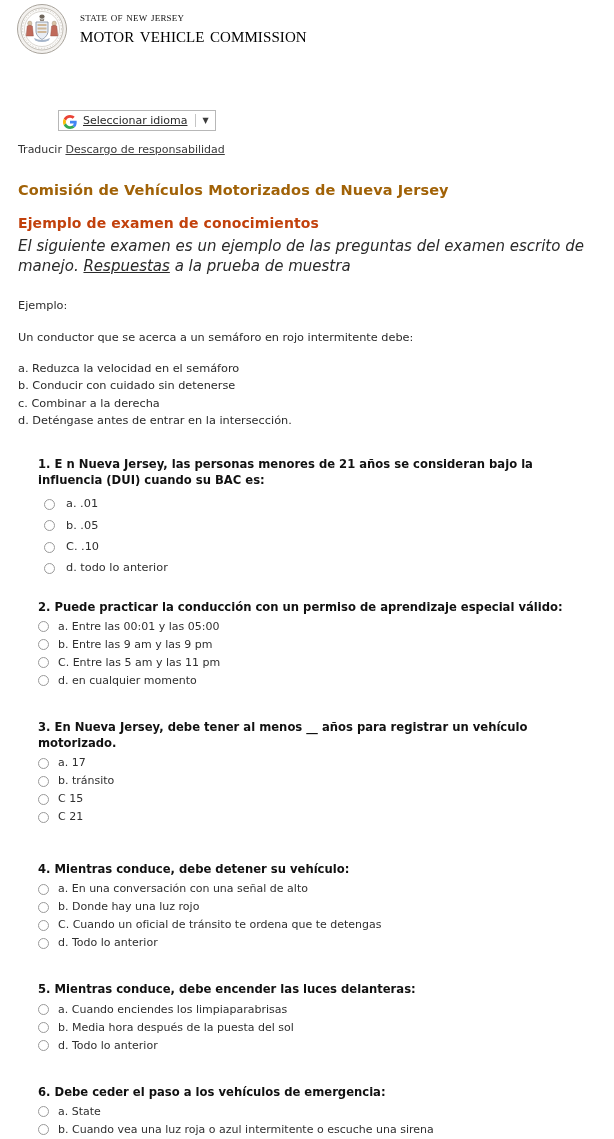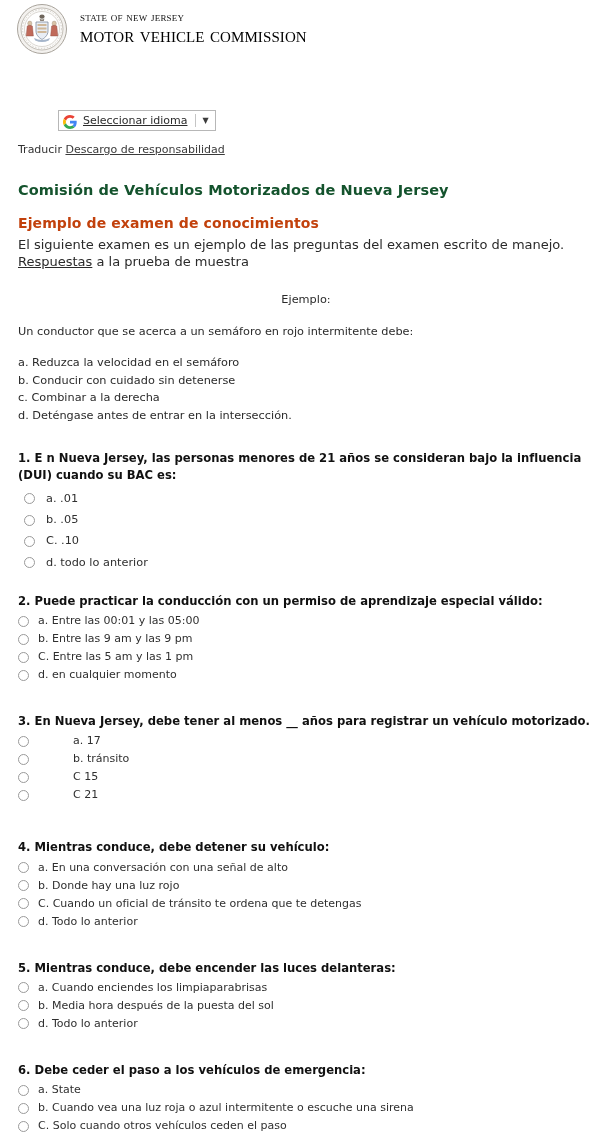--- a/index.html
+++ b/index.html
@@ -110,65 +110,66 @@
 
   
   .content {
     padding: 0 20px 0 18px;
     box-sizing: border-box;
     width: 614px;
   }
   h1.title {
     font-size: 14.5px;
     font-weight: bold;
-    color: #14532d;
+    color: #a16207;
     margin: 26px 0 0 0;
     letter-spacing: 0.1px;
   }
   h2.subtitle {
     font-size: 14px;
     font-weight: bold;
     color: #c2410c;
     margin: 17px 0 0 0;
     letter-spacing: 0.1px;
   }
   p.lead {
-    font-size: 13px;
+    font-size: 15px;
     color: #2a2a2a;
     margin: 5px 0 0 0;
     line-height: 1.38;
     max-width: 576px;
+    font-style: italic;
   }
   p.lead a {
     color: #2a2a2a;
     text-decoration: underline;
   }
 
   .example-label {
     font-size: 11.3px;
     color: #2a2a2a;
     margin: 22px 0 0 0;
-    text-align: center;
   }
   .example-stem {
     font-size: 11.3px;
     color: #2a2a2a;
     margin: 19px 0 0 0;
   }
   .example-choices {
     margin: 16px 0 0 0;
     font-size: 11.3px;
     color: #2a2a2a;
     line-height: 1.55;
   }
   .example-choices div { white-space: nowrap; }
 
   
   .question {
     margin-top: 26px;
+    margin-left: 20px;
   }
   .q-stem {
     font-size: 11.6px;
     font-weight: bold;
     color: #111;
     line-height: 1.4;
     max-width: 574px;
     margin: 0;
   }
   .choices {
@@ -201,21 +202,21 @@
 
   
   .question.q1 .choices { margin-top: 10px; padding-left: 6px; }
   .question.q1 .choice { margin-top: 9px; }
   .question.q1 .choice-label { font-size: 11.3px; }
   .question.q1 .radio { margin-right: 11px; }
 
   .question.q2 .choices { margin-top: 4px; }
   .question.q2 .choice { margin-top: 6px; }
   .question.q3 .choices { margin-top: 4px; }
-  .question.q3 .choice { margin-top: 6px; gap: 35px; }
+  .question.q3 .choice { margin-top: 6px; }
   .question.q4 .choices,
   .question.q5 .choices,
   .question.q6 .choices { margin-top: 4px; }
   .question.q4 .choice,
   .question.q5 .choice,
   .question.q6 .choice { margin-top: 6px; }
 
   .question.q2 { margin-top: 24px; }
   .question.q3 { margin-top: 32px; }
   .question.q4 { margin-top: 38px; }
@@ -325,21 +326,21 @@
       <li class="choice">
         <span class="radio"></span>
         <span class="choice-label">a. Entre las 00:01 y las 05:00</span>
       </li>
       <li class="choice">
         <span class="radio"></span>
         <span class="choice-label">b. Entre las 9 am y las 9 pm</span>
       </li>
       <li class="choice">
         <span class="radio"></span>
-        <span class="choice-label">C. Entre las 5 am y las 1 pm</span>
+        <span class="choice-label">C. Entre las 5 am y las 11 pm</span>
       </li>
       <li class="choice">
         <span class="radio"></span>
         <span class="choice-label">d. en cualquier momento</span>
       </li>
     </ul>
   </div>
 
   <div class="question q3">
     <p class="q-stem">3. En Nueva Jersey, debe tener al menos __ años para registrar un vehículo motorizado.</p>

